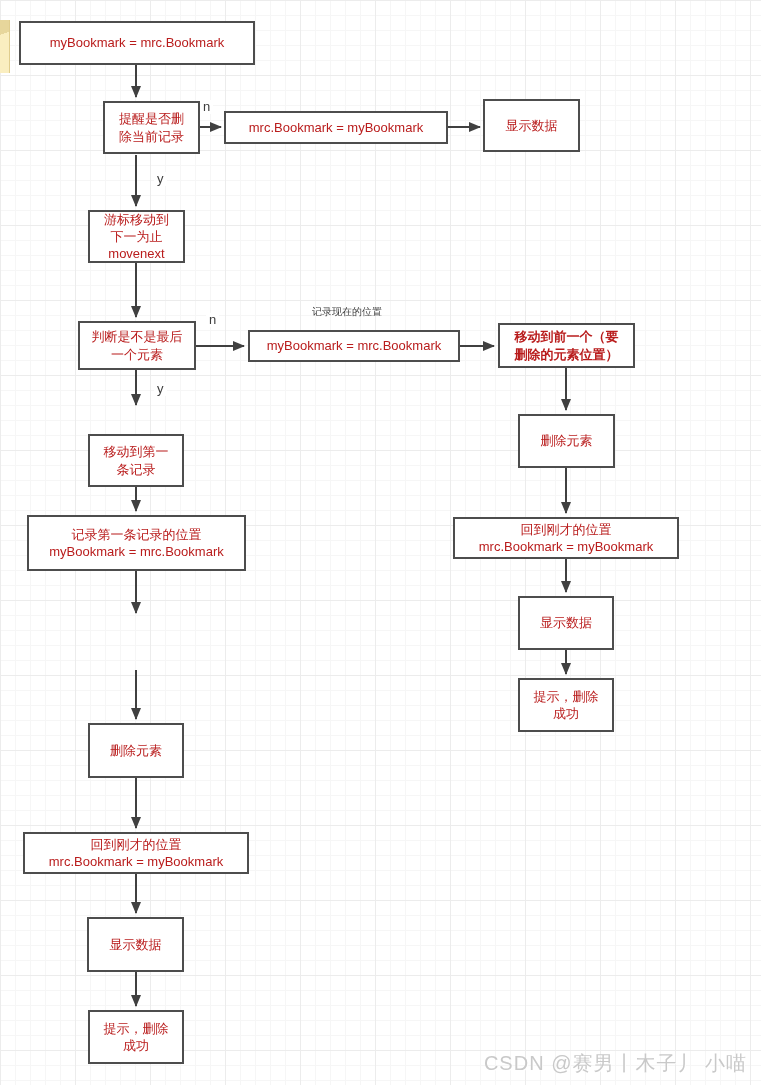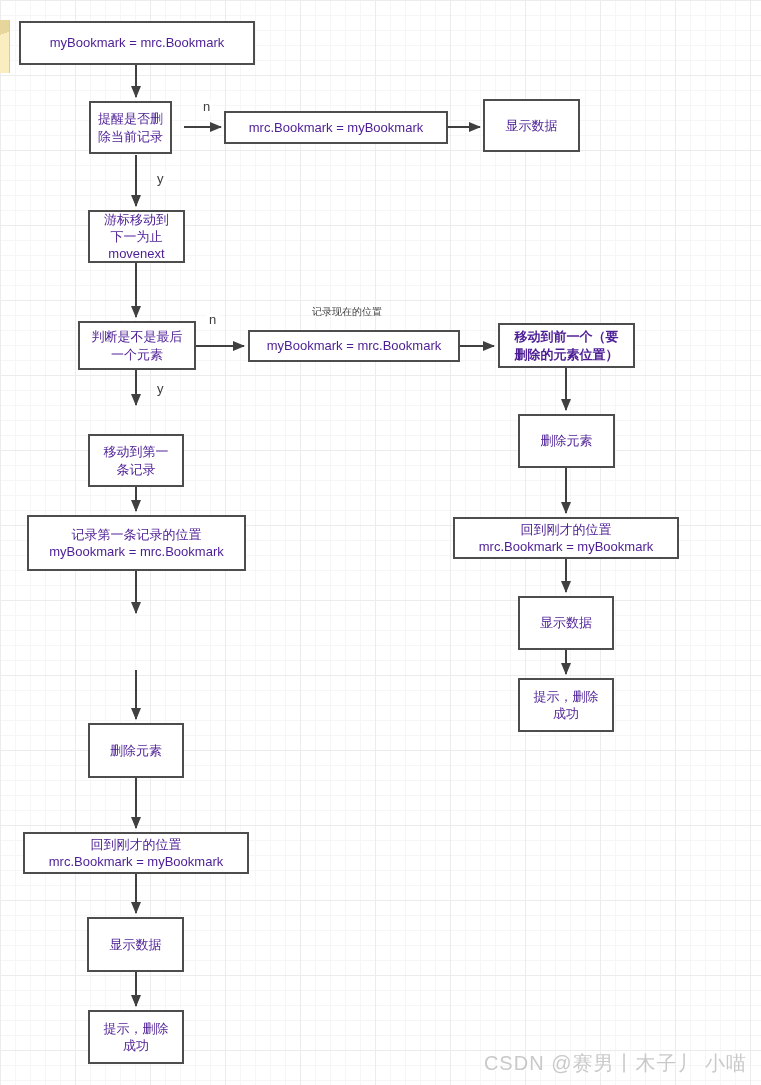--- a/index.html
+++ b/index.html
@@ -23,21 +23,21 @@
     position: absolute;
     box-sizing: border-box;
     background: #ffffff;
     border: 2px solid #4d4d4d;
     display: flex;
     align-items: center;
     justify-content: center;
     text-align: center;
     font-size: 13px;
     line-height: 1.32;
-    color: #4c1d95;
+    color: #b91c1c;
     white-space: pre-line;
   }
 
   .edges {
     position: absolute;
     left: 0; top: 0;
     width: 761px; height: 1085px;
     pointer-events: none;
   }
 
@@ -106,21 +106,21 @@
       <line x1="136" y1="874" x2="136" y2="913" marker-end="url(#arrow)"></line>
       <line x1="136" y1="972" x2="136" y2="1006" marker-end="url(#arrow)"></line>
       <line x1="566" y1="368" x2="566" y2="410" marker-end="url(#arrow)"></line>
       <line x1="566" y1="468" x2="566" y2="513" marker-end="url(#arrow)"></line>
       <line x1="566" y1="559" x2="566" y2="592" marker-end="url(#arrow)"></line>
       <line x1="566" y1="650" x2="566" y2="674" marker-end="url(#arrow)"></line>
     </g>
   </svg>
 
   <div class="node" style="left:19px;  top:21px;   width:236px; height:44px;">myBookmark = mrc.Bookmark</div>
-  <div class="node" style="left:89px;  top:101px;  width:83px;  height:53px;">提醒是否删
+  <div class="node" style="left:103px;  top:101px;  width:97px;  height:53px;">提醒是否删
 除当前记录</div>
   <div class="node" style="left:224px; top:111px;  width:224px; height:33px;">mrc.Bookmark = myBookmark</div>
   <div class="node" style="left:483px; top:99px;   width:97px;  height:53px;">显示数据</div>
   <div class="node" style="left:78px;  top:321px;  width:118px; height:49px;">判断是不是最后
 一个元素</div>
   <div class="node" style="left:88px;  top:210px;  width:97px;  height:53px;">游标移动到
 下一为止
 movenext</div>
   <div class="node" style="left:248px; top:330px;  width:212px; height:32px;">myBookmark = mrc.Bookmark</div>
   <div class="node" style="left:498px; top:323px;  width:137px; height:45px;font-weight:bold;">移动到前一个（要

